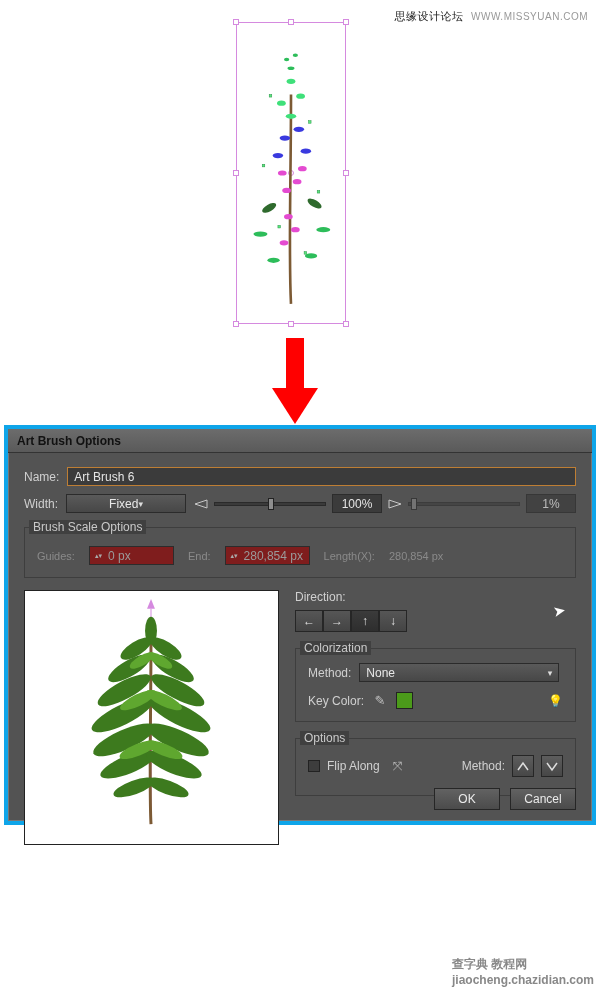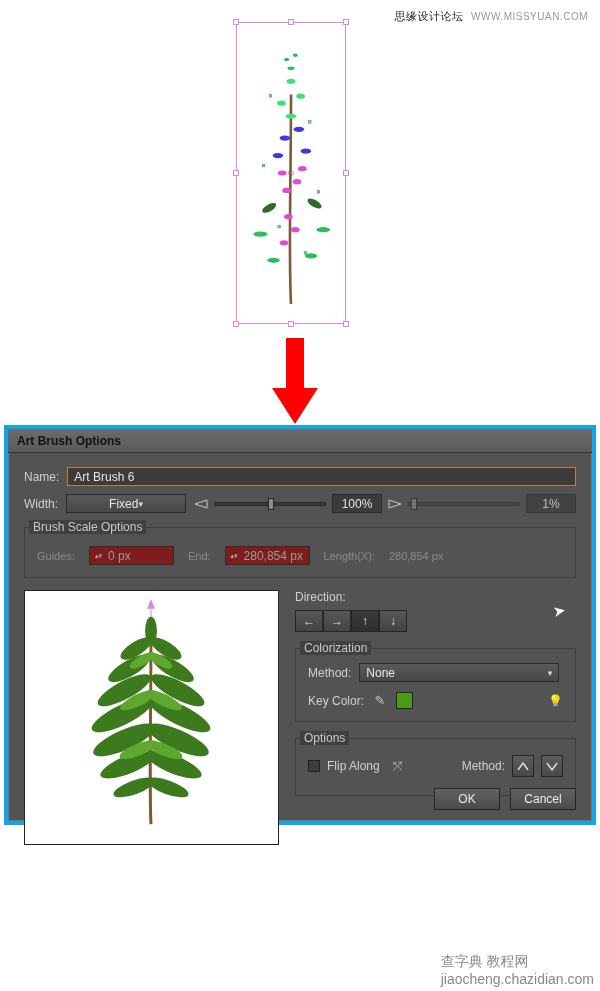--- a/index.html
+++ b/index.html
@@ -58,21 +58,21 @@
   .fullsel{width:200px;height:19px;background:linear-gradient(#5a5a5a,#474747);border:1px solid #2b2b2b;color:#e8e8e8;display:flex;align-items:center;justify-content:space-between;padding:0 6px;font-size:12px}
   .fullsel::after{content:"▾";font-size:9px;color:#ddd}
   .swatch{width:17px;height:17px;background:#4b9a1a;border:1px solid #222}
   .eyedrop{width:16px;height:16px;display:flex;align-items:center;justify-content:center;color:#c0c0c0;font-size:13px}
   .bulb{margin-left:auto;color:#8b8b8b;font-size:12px}
   .sqbtn{width:22px;height:22px;background:linear-gradient(#5d5d5d,#474747);border:1px solid #262626;display:flex;align-items:center;justify-content:center;color:#ddd}
   .btnbar{position:absolute;right:16px;bottom:11px;display:flex;gap:10px}
   .btn{min-width:66px;height:22px;background:linear-gradient(#626262,#4b4b4b);border:1px solid #262626;color:#eaeaea;display:flex;align-items:center;justify-content:center;font-size:12px;padding:8px 12px}
   .cursor{position:absolute;right:26px;top:173px;color:#fff;font-size:15px;transform:rotate(-10deg)}
   .watermark{position:absolute;right:6px;bottom:4px;font-size:12px;color:#d94a12;font-weight:bold;text-shadow:0 0 2px #fff}
-  .watermark span{display:block;color:#888;font-size:14px;font-weight:normal}
+  .watermark span{display:block;color:#888;font-size:12px;font-weight:bold}
 </style>
 </head>
 <body>
 
 <div class="topbar">
   <span class="cn">思缘设计论坛</span>
   <span class="en">WWW.MISSYUAN.COM</span>
 </div>
 
 <div class="canvas-area">

